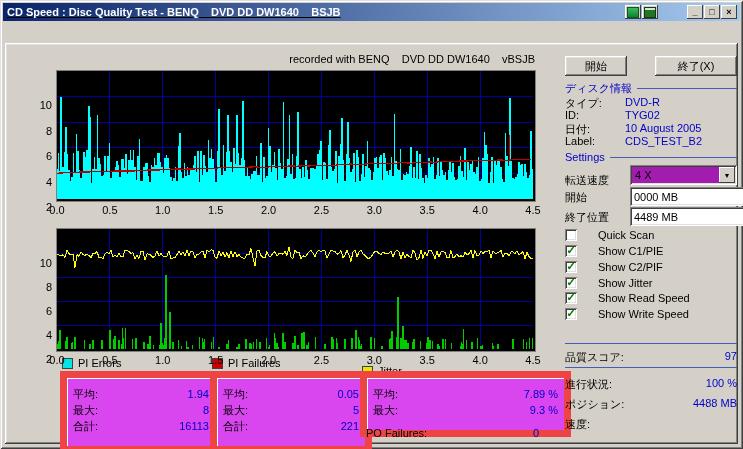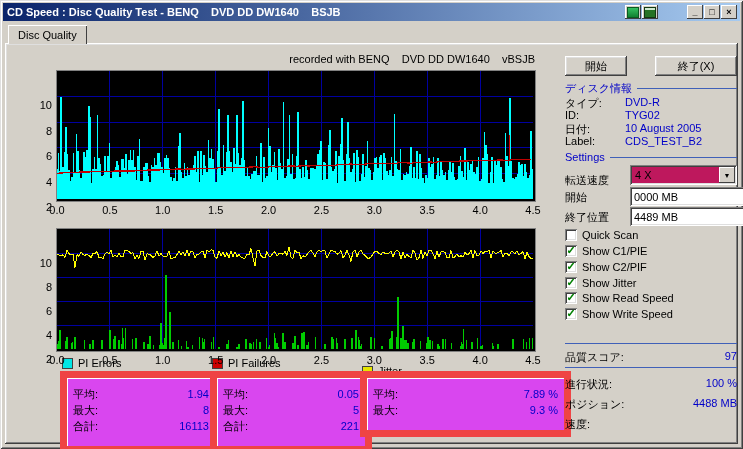--- a/index.html
+++ b/index.html
@@ -1,20 +1,20 @@
 <!DOCTYPE html>
 <html><head>
 <meta charset="utf-8">
 <style>
   html,body{margin:0;padding:0;}
   body{width:743px;height:449px;overflow:hidden;background:#3a6ea5;font-family:"Liberation Sans",sans-serif;font-size:11px;color:#000;}
   #window{position:relative;width:743px;height:449px;background:#d4d0c8;
     box-shadow:inset 1px 1px 0 #dfdfdf, inset -1px -1px 0 #404040, inset 2px 2px 0 #fff, inset -2px -2px 0 #808080;}
   .titlebar{position:absolute;left:3px;top:3px;right:3px;height:18px;
-    background:linear-gradient(to right,#0a246a,#a6caf0);display:flex;align-items:center;padding-left:4px;}
+    background:linear-gradient(to right,#0a246a,#a6caf0);display:flex;align-items:center;padding-left:4px;text-decoration:underline;}
   .title-text{color:#fff;font-weight:bold;font-size:11px;white-space:pre;}
   .tb-buttons{position:absolute;right:3px;top:2px;display:flex;align-items:center;}
   .tb-btn{width:16px;height:14px;background:#d4d0c8;border:none;margin-left:1px;padding:0;
     box-shadow:inset -1px -1px 0 #404040, inset 1px 1px 0 #fff;display:flex;align-items:center;justify-content:center;
     font-family:"Liberation Sans",sans-serif;font-size:9px;line-height:9px;cursor:default;}
   .tb-gap{width:28px;height:1px;}
   .icon-capture{display:block;width:10px;height:9px;background:linear-gradient(#35c060,#118030);border:1px solid #0a5a20;}
   .icon-save{display:block;width:10px;height:9px;background:#267326;border:1px solid #123912;box-shadow:inset 0 2px 0 #cfe8cf;}
   .glyph{font-weight:bold;}
   .tab{position:absolute;left:8px;top:25px;height:19px;padding:0 10px;background:#d4d0c8;z-index:3;
@@ -40,27 +40,27 @@
   .sec-title{color:#0000c8;}
   .sec-line{flex:1;height:1px;background:#4060b8;margin-left:5px;}
   .kv{display:flex;justify-content:space-between;}
   .kv-label{color:#000;}
   .kv-value{color:#0000c8;}
   .info-label{color:#000;}
   .info-value{color:#0000c8;}
   .hline{height:1px;background:#4060b8;}
   .tbox{position:absolute;z-index:2;background:#fff;border:none;font-family:"Liberation Sans",sans-serif;font-size:11px;padding:1px 4px;
     box-shadow:inset 1px 1px 0 #808080, inset -1px -1px 0 #fff, inset 2px 2px 0 #404040, inset -2px -2px 0 #dfdfdf;}
-  .combo{background:#be185d;box-shadow:inset 1px 1px 0 #808080, inset -1px -1px 0 #fff, inset 2px 2px 0 #404040, inset -2px -2px 0 #dfdfdf;
+  .combo{background:#a21caf;box-shadow:inset 1px 1px 0 #808080, inset -1px -1px 0 #fff, inset 2px 2px 0 #404040, inset -2px -2px 0 #dfdfdf;
     display:flex;align-items:center;justify-content:space-between;}
   .combo-text{flex:1;padding-left:5px;}
   .combo-btn{width:16px;height:16px;margin-right:2px;background:#d4d0c8;
     box-shadow:inset -1px -1px 0 #404040, inset 1px 1px 0 #fff;display:flex;align-items:center;justify-content:center;}
   .combo-arrow{font-size:7px;line-height:7px;}
-  .cbrow{display:flex;align-items:center;gap:5px;}
+  .cbrow{display:flex;align-items:center;gap:21px;}
   .cbox{width:12px;height:12px;background:#fff;box-shadow:inset 1px 1px 0 #808080, inset -1px -1px 0 #fff, inset 2px 2px 0 #404040, inset -2px -2px 0 #dfdfdf;
     display:flex;align-items:center;justify-content:center;}
   .check{color:#008000;font-weight:bold;font-size:11px;line-height:11px;margin-top:-2px;}
 </style>
 </head>
 <body>
 
 <div id="window">
 
   <div class="titlebar">
@@ -78,23 +78,20 @@
         </button>
       <button class="tb-btn">
           <span class="glyph">□</span>
         </button>
       <button class="tb-btn">
           <span class="glyph">×</span>
         </button>
     </div>
   </div>
 
-  <div class="tab">
-    <span>Disc Quality</span>
-  </div>
   <div class="tab-panel"></div>
 
   <div class="abs chart-header" style="left:230px;top:53px;width:305px;">recorded with BENQ    DVD DD DW1640    vBSJB</div>
 
   <div class="abs plot" style="left:56px;top:70px;width:478px;height:130px;">
     <svg id="svg-top" width="476" height="128" shape-rendering="crispEdges">
         <line x1="52.9" y1="0" x2="52.9" y2="128" stroke="#0000a0" stroke-width="1"></line>
         <line x1="105.8" y1="0" x2="105.8" y2="128" stroke="#0000a0" stroke-width="1"></line>
         <line x1="158.7" y1="0" x2="158.7" y2="128" stroke="#0000a0" stroke-width="1"></line>
         <line x1="211.6" y1="0" x2="211.6" y2="128" stroke="#0000a0" stroke-width="1"></line>
@@ -654,20 +651,24 @@
   <div class="abs statbox" style="left:360px;top:371px;width:185px;height:36px;">
     <div class="srow">
         <span class="slabel">平均:</span>
         <span class="sval">7.89 %</span>
       </div>
     <div class="srow">
         <span class="slabel">最大:</span>
         <span class="sval">9.3 %</span>
       </div>
   </div>
+  <div class="abs kv" style="left:366px;top:427px;width:173px;">
+    <span class="kv-label">PO Failures:</span>
+    <span class="kv-value">0</span>
+  </div>
 
   <button class="btn abs" style="left:565px;top:56px;width:62px;height:20px;">
       <span>開始</span>
     </button>
   <button class="btn abs" style="left:655px;top:56px;width:82px;height:20px;">
       <span>終了(X)</span>
     </button>
 
   <div class="abs sec-header" style="left:565px;top:81px;width:172px;">
     <span class="sec-title">ディスク情報</span>

